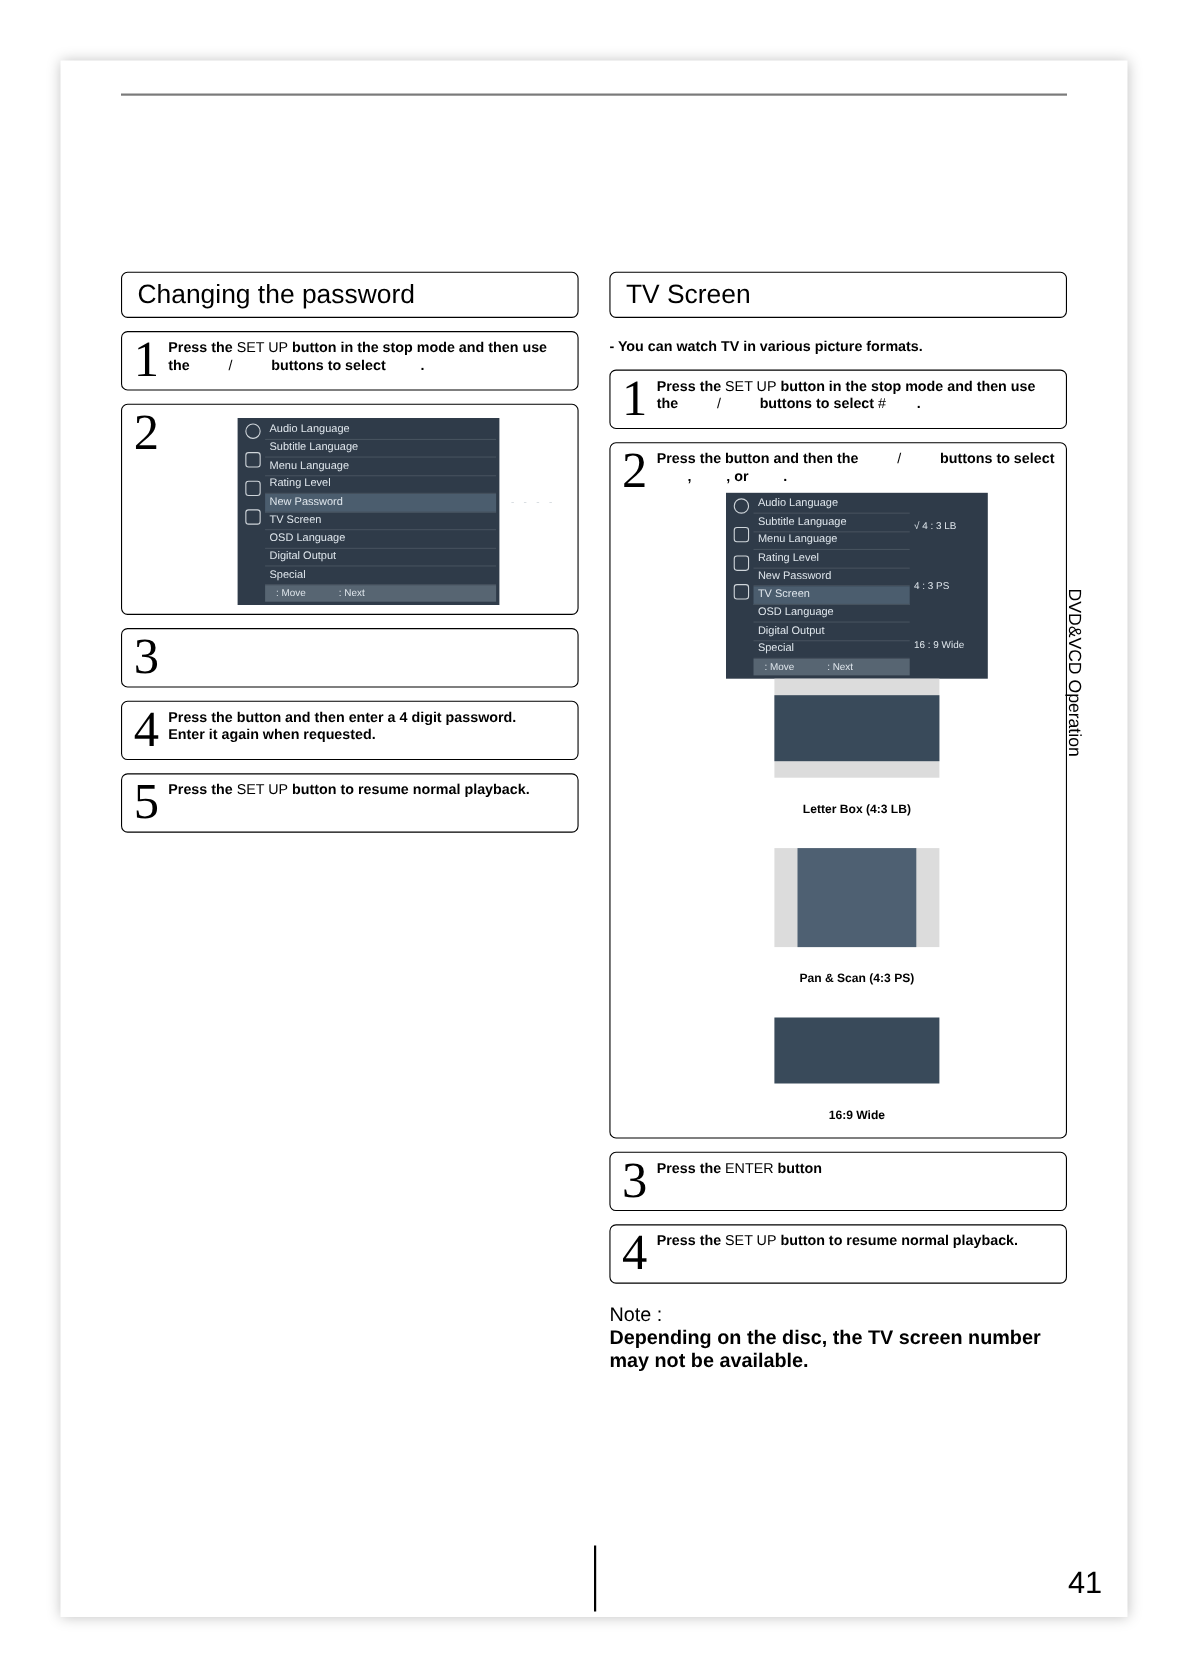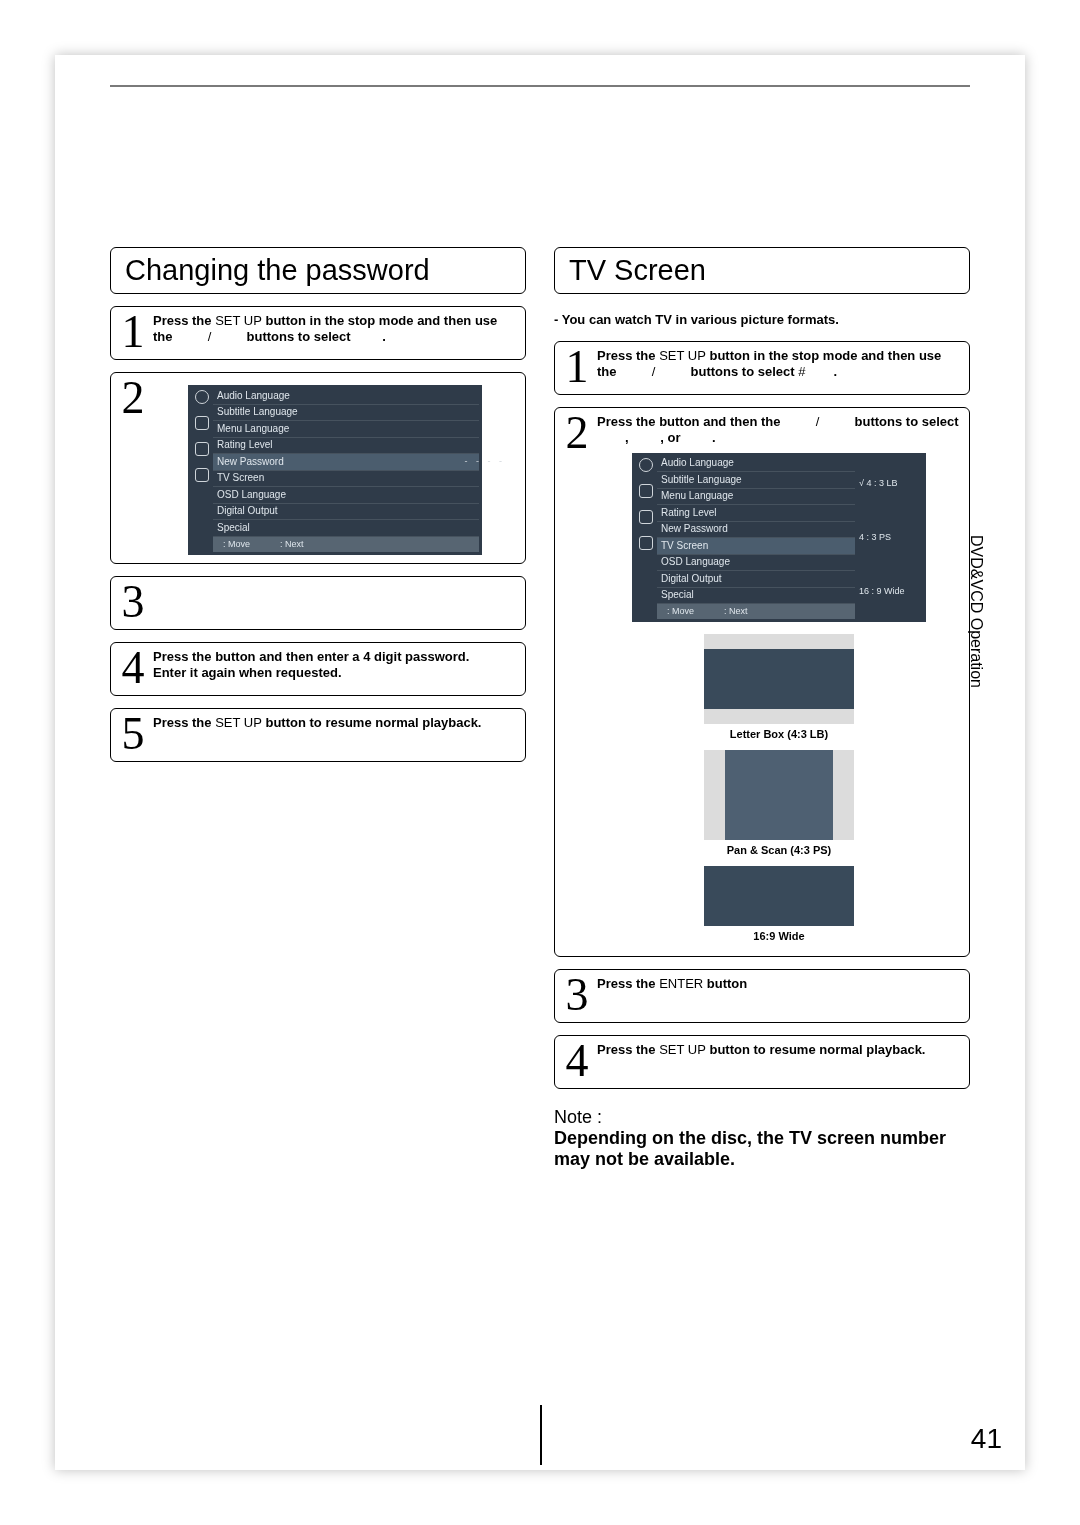--- a/index.html
+++ b/index.html
@@ -18,21 +18,21 @@
     box-shadow: 0 0 12px rgba(0,0,0,0.25);
     padding: 30px 55px 48px 55px;
   }
   .top-line { height: 2px; background: #7a7a7a; margin-bottom: 14px; }
   .columns { display: flex; gap: 28px; margin-top: 160px; }
   .col { flex: 1; display: flex; flex-direction: column; gap: 12px; }
   .heading-box {
     border: 1.5px solid #000;
     border-radius: 6px;
     padding: 6px 14px;
-    font-size: 29px;
+    font-size: 24px;
     font-weight: 400;
   }
   .sub-intro {
     font-size: 13px;
     font-weight: 700;
     margin: 6px 0 2px 0;
   }
   .step {
     border: 1.5px solid #000;
     border-radius: 6px;
@@ -50,21 +50,21 @@
     line-height: 38px;
     font-weight: 400;
     min-width: 28px;
     text-align: center;
   }
   .steptext { flex: 1; line-height: 1.25; }
   .steptext .btn-label { font-weight: 400; }
   .steptext .spacer { display: inline-block; width: 28px; }
   .osd {
     margin: 6px auto 0 auto;
-    width: 294px;
+    width: 238px;
     background: #2f3b49;
     color: #dfe6ec;
     font-size: 10px;
     font-weight: 400;
     display: flex;
     padding: 3px;
   }
   .osd-icons {
     width: 22px;
     display: flex;
@@ -97,21 +97,21 @@
     width: 68px;
     display: flex;
     flex-direction: column;
     justify-content: center;
     font-size: 9px;
     line-height: 1.35;
     padding-left: 4px;
     gap: 42px;
   }
   .osd-side .sel::before { content: "√ "; }
-  .thumbs { display: flex; flex-direction: column; align-items: center; gap: 4px; margin-top: 12px; }
+  .thumbs { display: flex; flex-direction: column; align-items: center; gap: 23px; margin-top: 0; }
   .tv-shell {
     width: 150px; height: 90px; background: #dcdcdc;
     display: flex; align-items: center; justify-content: center;
   }
   .tv-lb { width: 150px; height: 60px; background: #394a5a; }
   .tv-ps { width: 108px; height: 90px; background: #4e6072; }
   .tv-wide { width: 150px; height: 60px; background: #394a5a; }
   .tv-caption { font-size: 11px; font-weight: 700; margin-bottom: 4px; }
   .note { font-size: 18px; margin-top: 6px; }
   .note-body { font-weight: 700; }

